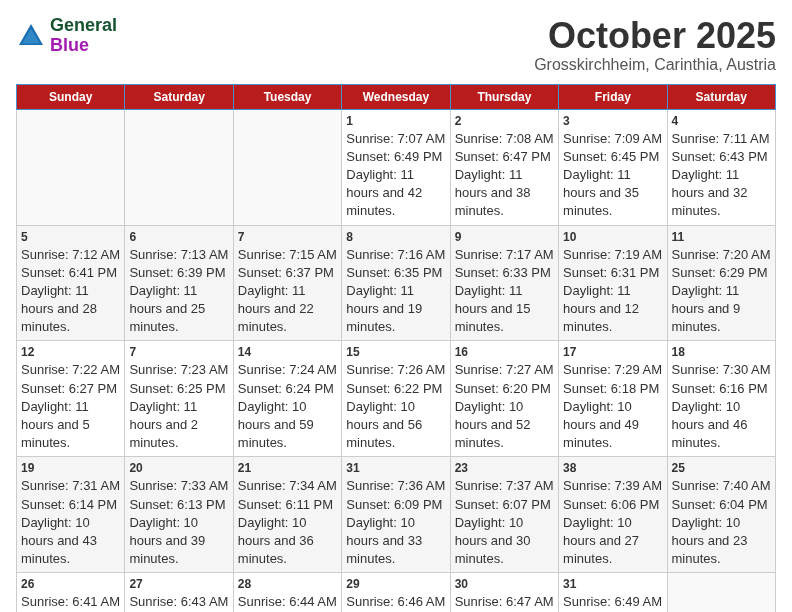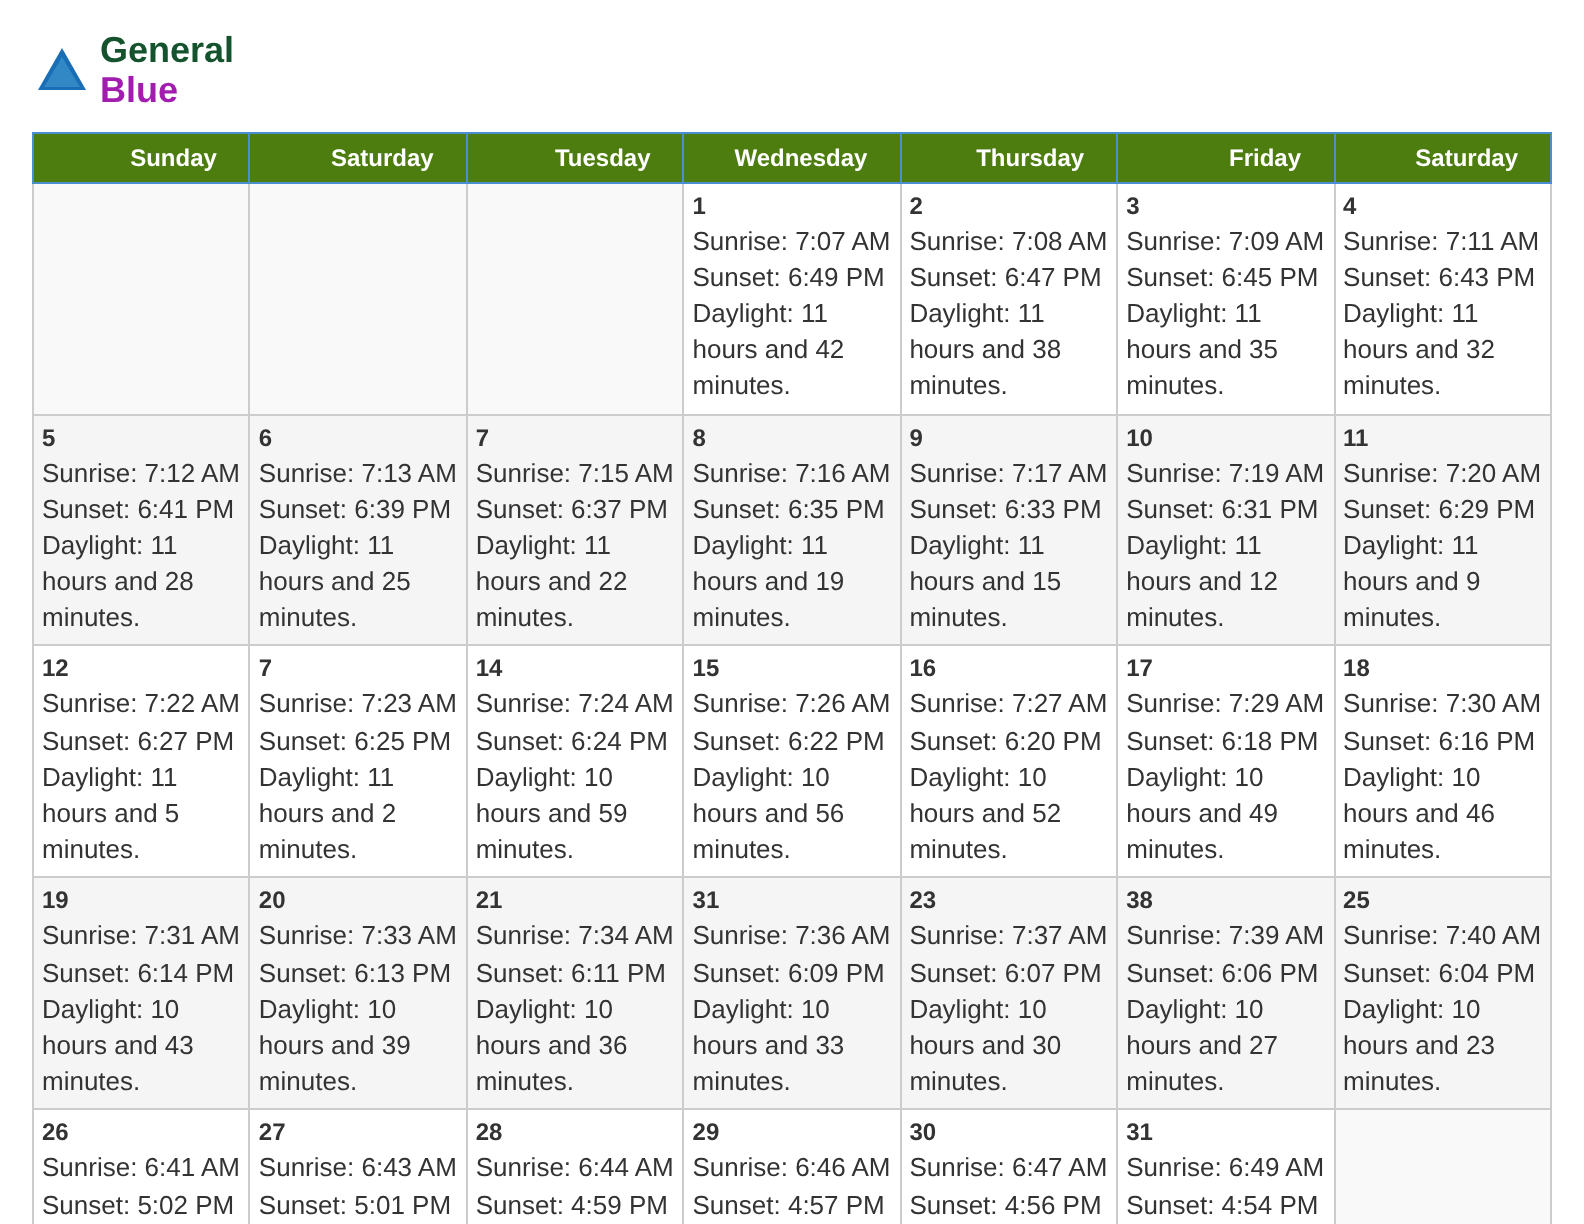--- a/index.html
+++ b/index.html
@@ -52,26 +52,26 @@
     .location-title {
       font-size: 16px;
       color: #555;
     }
     table {
       width: 100%;
       border-collapse: collapse;
       table-layout: fixed;
     }
     thead tr th {
-      background-color: #4d7c0f;
+      background-color: #b91c1c;
       color: #fff;
       font-size: 12px;
       font-weight: bold;
       padding: 5px 16px;
-      text-align: right;
+      text-align: center;
       border: 1px solid #4a8fd0;
     }
     tbody tr td {
       border: 1px solid #ccc;
       vertical-align: top;
       padding: 4px;
       font-size: 10px;
       color: #333;
       height: 90px;
       background: #fff;
@@ -100,20 +100,24 @@
   <div class="logo">
     <svg class="logo-icon" viewBox="0 0 40 40">
       <polygon points="20,4 36,32 4,32" fill="#1a6eb5"></polygon>
       <polygon points="20,10 32,30 8,30" fill="#4a9fd5" opacity="0.5"></polygon>
     </svg>
     <div class="logo-text">
       <span class="logo-general">General</span>
       <span class="logo-blue">Blue</span>
     </div>
   </div>
+  <div class="title-block">
+    <div class="month-title">October 2025</div>
+    <div class="location-title">Grosskirchheim, Carinthia, Austria</div>
+  </div>
 </div>
 
 <table>
   <thead>
     <tr>
     <th>Sunday</th>
         <th>Saturday</th>
         <th>Tuesday</th>
         <th>Wednesday</th>
         <th>Thursday</th>

